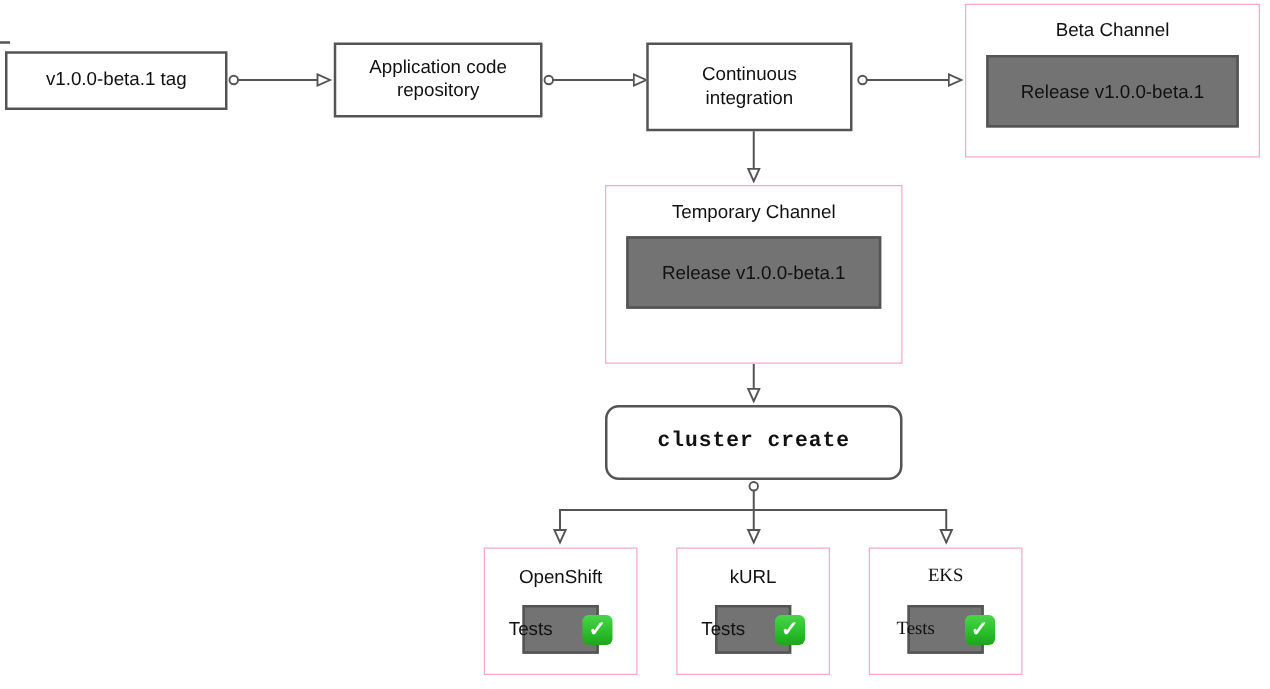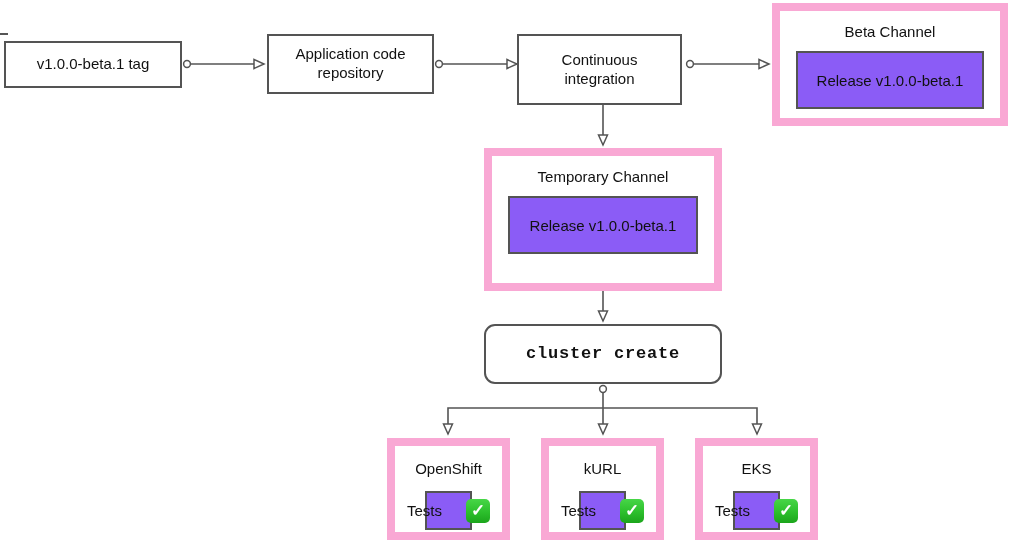--- a/index.html
+++ b/index.html
@@ -25,38 +25,38 @@
     align-items: center;
     justify-content: center;
     text-align: center;
     font-size: 15px;
     line-height: 1.25;
     box-sizing: border-box;
   }
   .group {
     position: absolute;
     background: #ffffff;
-    border: 8px solid #f9a8d4;
+    border: 1px solid #f9a8d4;
     box-sizing: border-box;
     display: flex;
     flex-direction: column;
   }
   .group-title {
     display: flex;
     align-items: center;
     justify-content: center;
     text-align: center;
     font-size: 15px;
     height: 40px;
     flex: 0 0 auto;
   }
   .group.small .group-title { height: 45px; }
   .inner-box {
     border: 2px solid #545454;
-    background: #8b5cf6;
+    background: #737373;
     display: flex;
     align-items: center;
     justify-content: center;
     text-align: left;
     font-size: 15px;
     box-sizing: border-box;
   }
   .release-box { margin: 0 16px; height: 58px; }
   .tests-box { margin: 0 30px; height: 39px; gap: 24px; }
   .mono {
@@ -158,21 +158,21 @@
   <div class="group small" style="left:541px; top:438px; width:123px; height:102px;">
     <div class="group-title">kURL</div>
     <div class="inner-box tests-box">
       <span>Tests</span>
       <span class="check-icon">
         <span>✓</span>
       </span>
     </div>
   </div>
 
-  <div class="group small" style="left:695px; top:438px; width:123px; height:102px;">
+  <div class="group small" style="left:695px; top:438px; width:123px; height:102px;font-family:Liberation Serif, serif;">
     <div class="group-title">EKS</div>
     <div class="inner-box tests-box">
       <span>Tests</span>
       <span class="check-icon">
         <span>✓</span>
       </span>
     </div>
   </div>
 
 </div>

